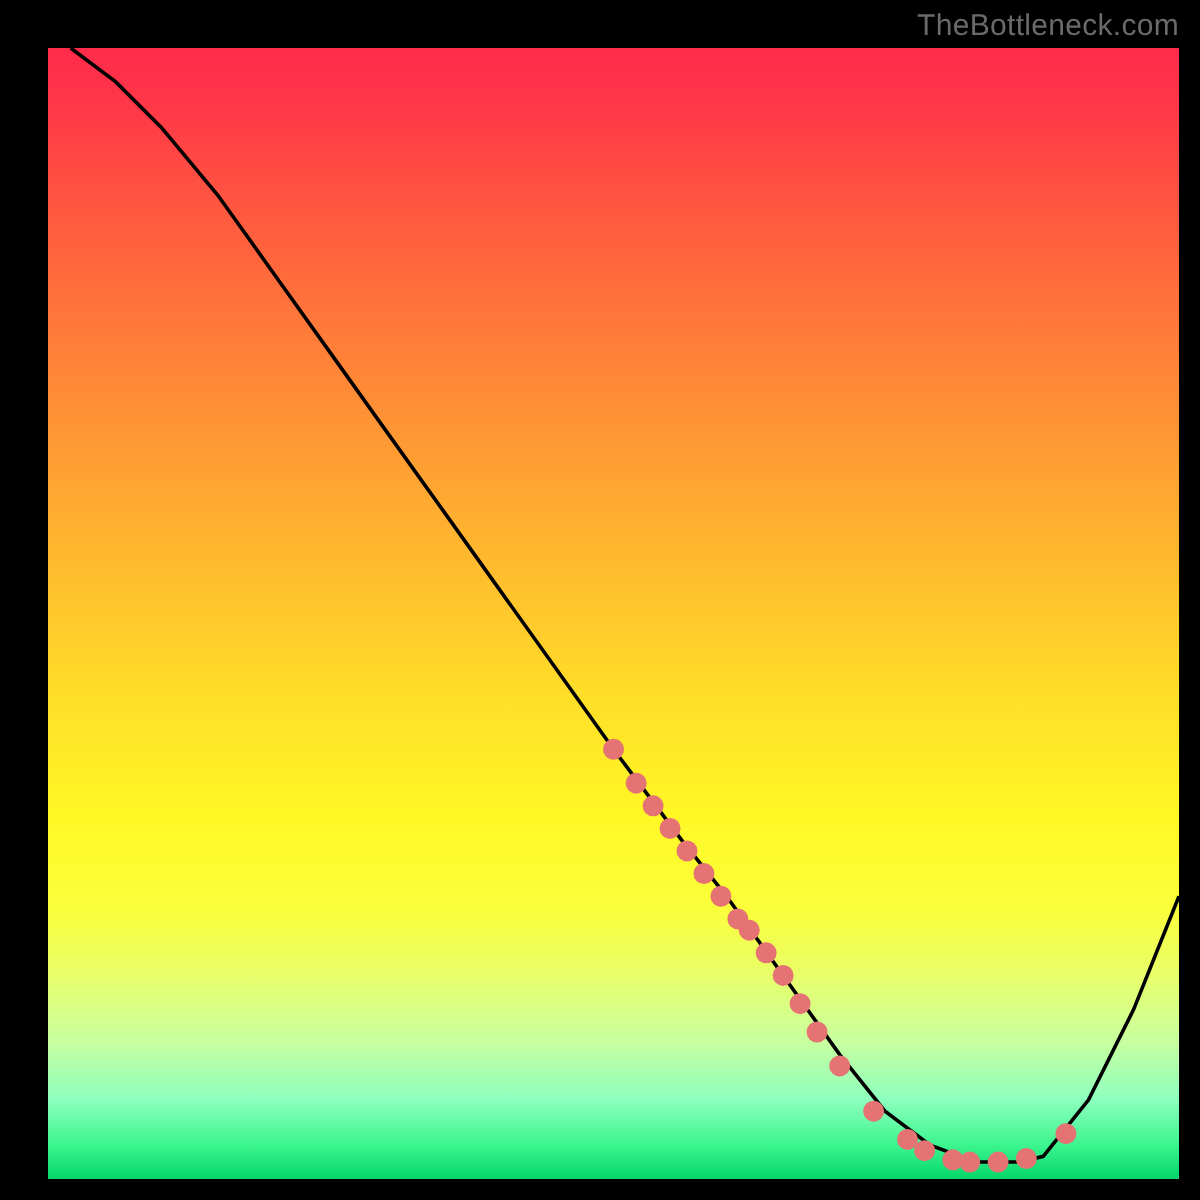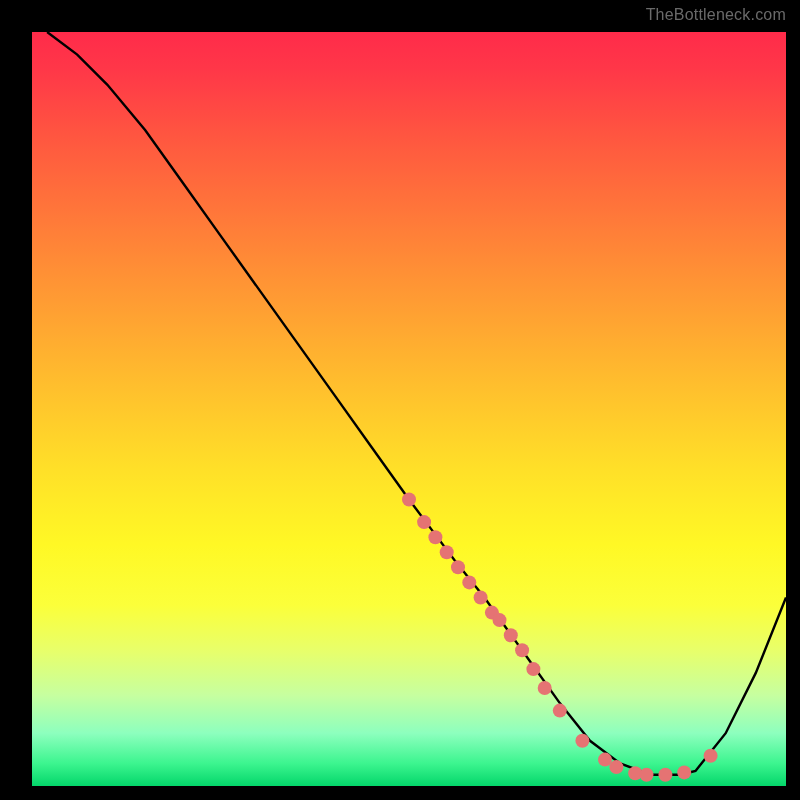--- a/index.html
+++ b/index.html
@@ -30,21 +30,21 @@
       #8dffbe 93%,
       #3cf58f 97%,
       #04d66a 100%
     );
   }
   .watermark {
     position: absolute;
     top: 6px;
     right: 14px;
     font-family: Arial, Helvetica, sans-serif;
-    font-size: 16px;
+    font-size: 20px;
     font-weight: 500;
     color: #6a6a6a;
     letter-spacing: 0.2px;
   }
   svg.curve {
     position: absolute;
     left: 0;
     top: 0;
     width: 754px;
     height: 754px;

